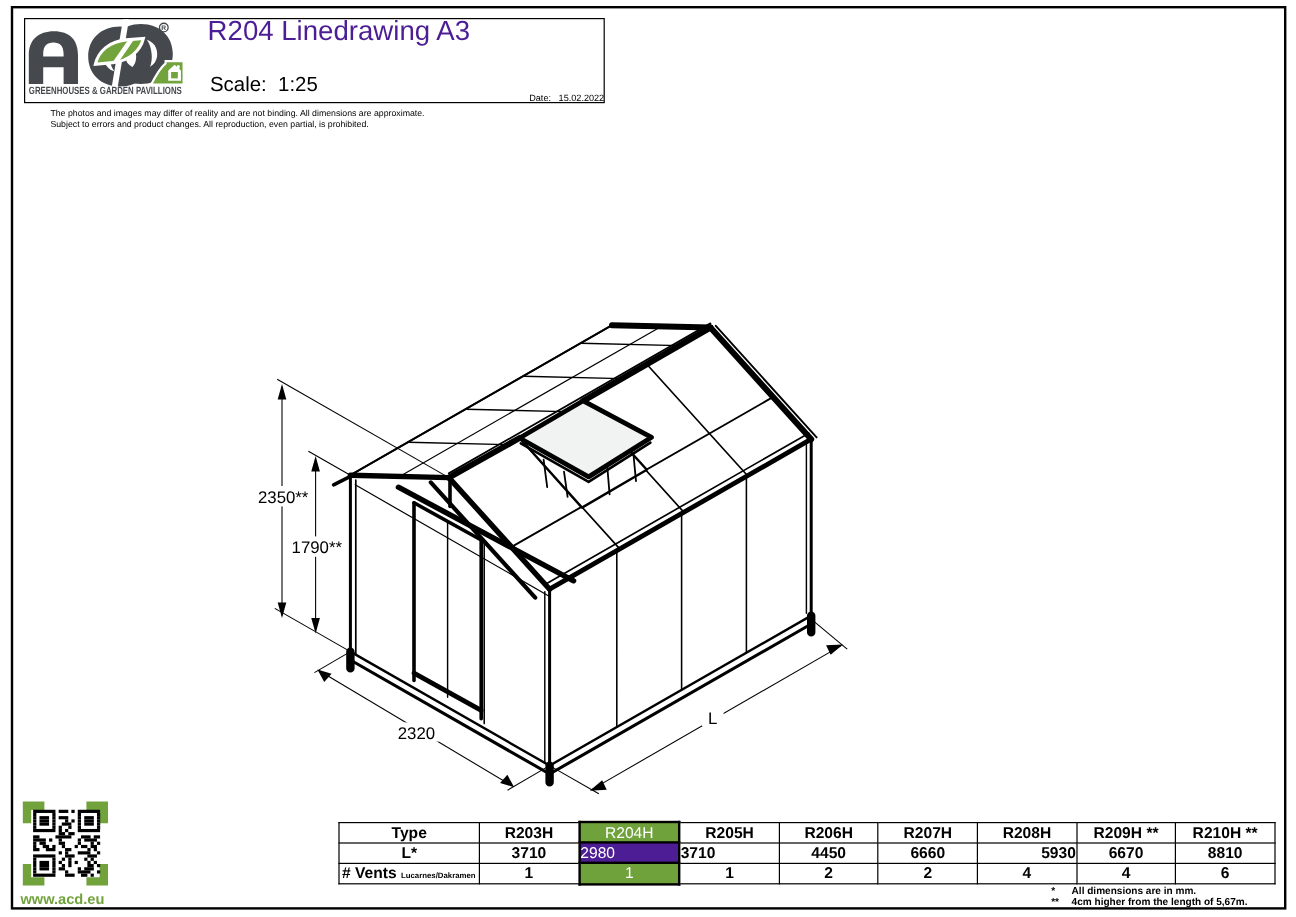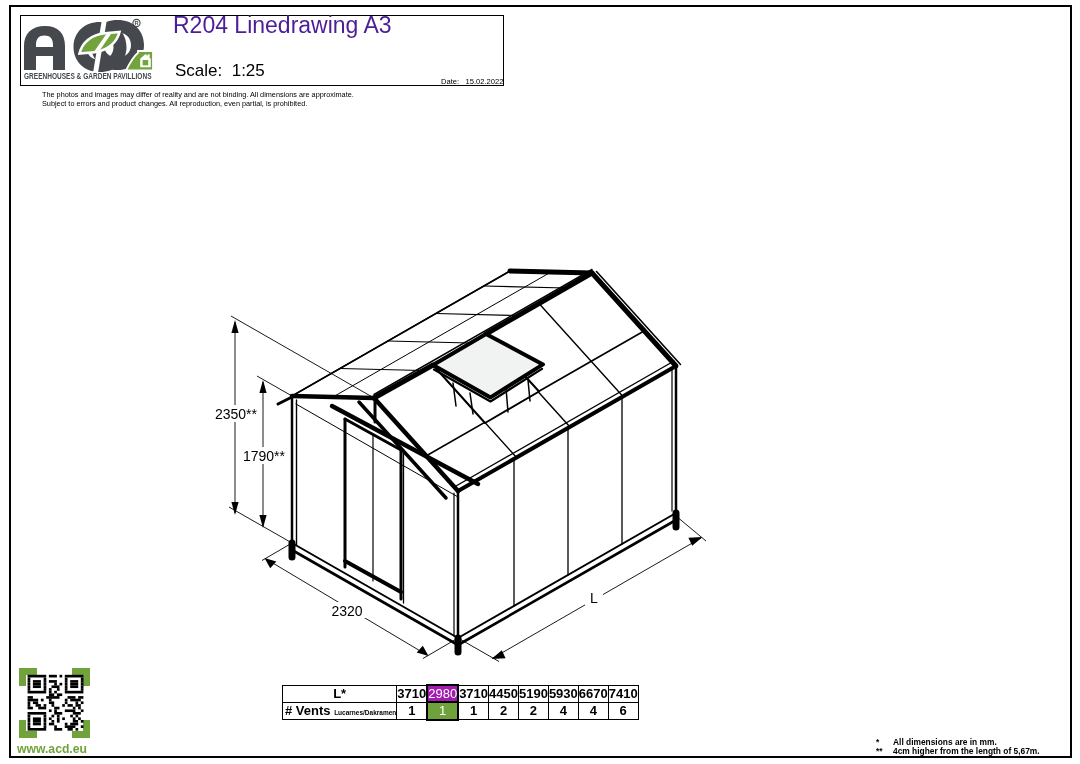--- a/index.html
+++ b/index.html
@@ -298,30 +298,41 @@
 <rect x="67.5" y="728.0" width="5.3" height="2.66"></rect>
 <rect x="75.5" y="728.0" width="2.7" height="2.66"></rect>
   </g>
 
   <text x="17" y="753" font-size="12.2" font-weight="bold" fill="#71a23c">www.acd.eu</text>
 </svg>
 
 <div class="abs" style="left:282px;top:684px;">
 <table style="border-collapse:collapse;table-layout:fixed;font-size:13px;font-family:'Liberation Sans',sans-serif;" cellspacing="0">
   <tbody>
+        <tr style="height:15px;">
+    <td style="width:116px;border:1.8px solid #000;text-align:center;font-weight:bold;padding:0;">Type</td>
+    <td style="width:81.6px;border:1.3px solid #000;text-align:center;font-weight:bold;padding:0;">R203H</td>
+    <td style="width:81.6px;border:2.2px solid #000;text-align:center;background:#70a23c;color:#fff;padding:0;">R204H</td>
+    <td style="width:81.6px;border:1.3px solid #000;text-align:center;font-weight:bold;padding:0;">R205H</td>
+    <td style="width:81.6px;border:1.3px solid #000;text-align:center;font-weight:bold;padding:0;">R206H</td>
+    <td style="width:81.6px;border:1.3px solid #000;text-align:center;font-weight:bold;padding:0;">R207H</td>
+    <td style="width:81.6px;border:1.3px solid #000;text-align:center;font-weight:bold;padding:0;">R208H</td>
+    <td style="width:81.6px;border:1.3px solid #000;text-align:center;font-weight:bold;padding:0;">R209H **</td>
+    <td style="width:81.6px;border:1.3px solid #000;text-align:center;font-weight:bold;padding:0;">R210H **</td>
+  </tr>
   <tr style="height:15px;">
     <td style="border:1.8px solid #000;text-align:center;font-weight:bold;padding:0;">L*</td>
     <td style="border:1.3px solid #000;text-align:center;font-weight:bold;padding:0;">3710</td>
-    <td style="border:2.2px solid #000;text-align:right;background:#a21caf;color:#fff;padding:0;margin-left:24px;">2980</td>
+    <td style="border:2.2px solid #000;text-align:left;background:#4c1d95;color:#fff;padding:0;margin-left:24px;">2980</td>
     <td style="border:1.3px solid #000;text-align:left;font-weight:bold;padding:0;">3710</td>
     <td style="border:1.3px solid #000;text-align:center;font-weight:bold;padding:0;">4450</td>
-    <td style="border:1.3px solid #000;text-align:center;font-weight:bold;padding:0;">5190</td>
-    <td style="border:1.3px solid #000;text-align:left;font-weight:bold;padding:0;">5930</td>
+    <td style="border:1.3px solid #000;text-align:center;font-weight:bold;padding:0;">6660</td>
+    <td style="border:1.3px solid #000;text-align:right;font-weight:bold;padding:0;">5930</td>
     <td style="border:1.3px solid #000;text-align:center;font-weight:bold;padding:0;">6670</td>
-    <td style="border:1.3px solid #000;text-align:center;font-weight:bold;padding:0;">7410</td>
+    <td style="border:1.3px solid #000;text-align:center;font-weight:bold;padding:0;">8810</td>
   </tr>
   <tr style="height:17.5px;">
     <td style="border:1.8px solid #000;text-align:left;font-weight:bold;padding:0 0 0 2px;white-space:nowrap;">#&nbsp;Vents <span style="font-size:6.5px;">Lucarnes/Dakramen</span></td>
     <td style="border:1.3px solid #000;text-align:center;font-weight:bold;padding:0;">1</td>
     <td style="border:2.2px solid #000;text-align:center;background:#70a23c;color:#fff;padding:0;">1</td>
     <td style="border:1.3px solid #000;text-align:center;font-weight:bold;padding:0;">1</td>
     <td style="border:1.3px solid #000;text-align:center;font-weight:bold;padding:0;">2</td>
     <td style="border:1.3px solid #000;text-align:center;font-weight:bold;padding:0;">2</td>
     <td style="border:1.3px solid #000;text-align:center;font-weight:bold;padding:0;">4</td>
     <td style="border:1.3px solid #000;text-align:center;font-weight:bold;padding:0;">4</td>

